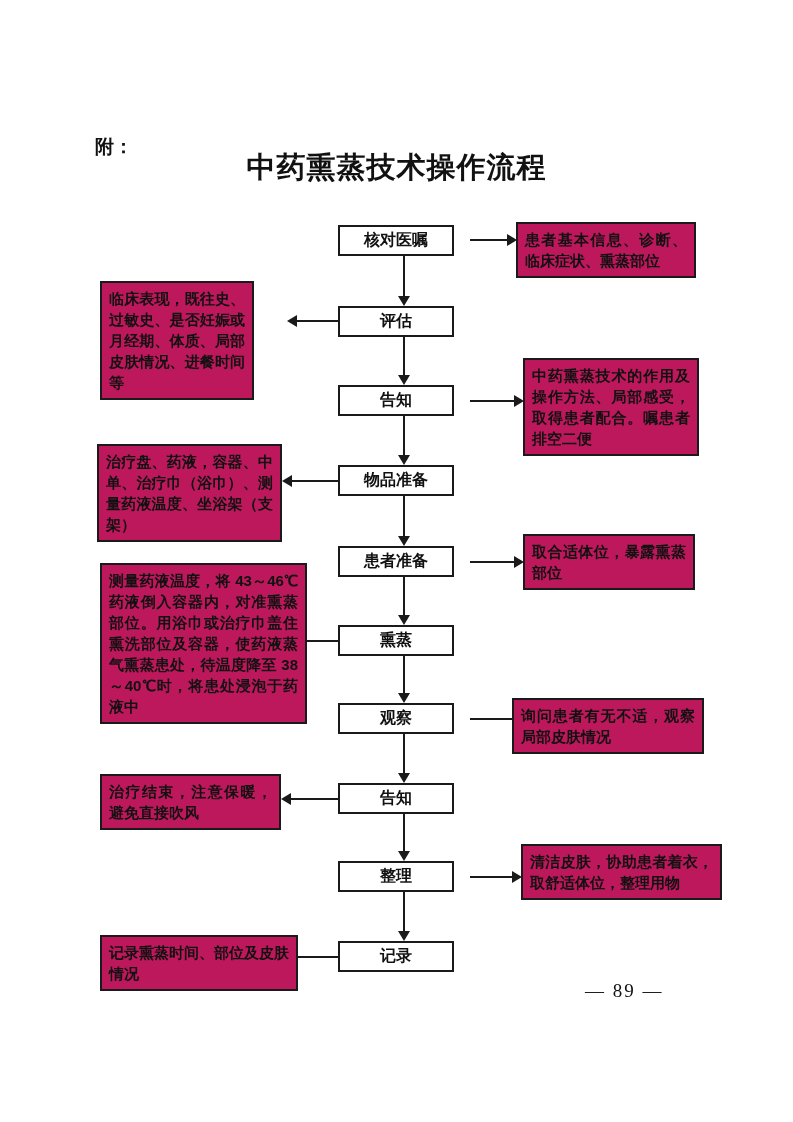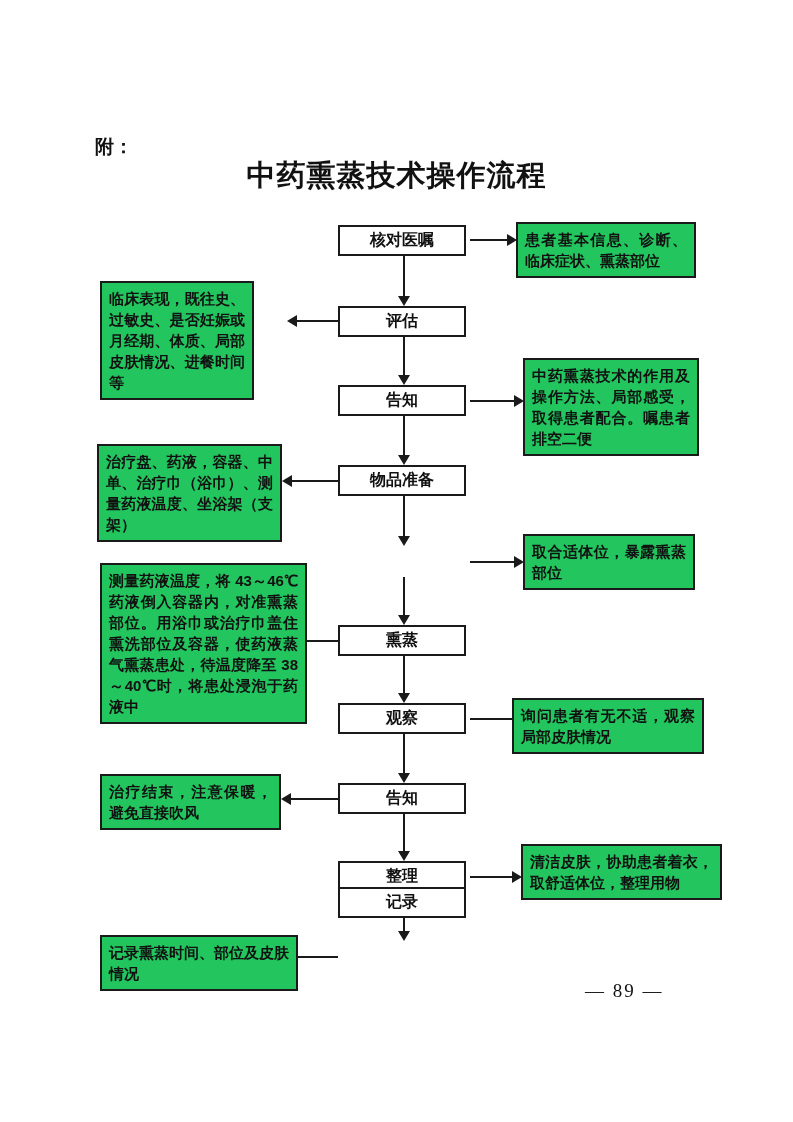--- a/index.html
+++ b/index.html
@@ -13,38 +13,38 @@
     color:#111111;
     overflow:hidden;
   }
   .attach {
     position:absolute;
     left:95px; top:134px;
     font-size:19px; font-weight:700;
   }
   .title {
     position:absolute;
-    left:0; right:0; top:156px;
+    left:0; right:0; top:148px;
     text-align:center;
     font-size:29px; font-weight:700;
     letter-spacing:1px;
   }
   .step {
     position:absolute;
-    left:338px; width:128px; height:31px;
+    left:338px; width:116px; height:31px;
     border:2px solid #1a1a1a;
     background:#ffffff;
     display:flex; align-items:center; justify-content:center;
     font-size:16px; font-weight:700;
     z-index:2;
   }
   .note {
     position:absolute;
     border:2px solid #1a1a1a;
-    background:#22c55e;
+    background:#be185d;
     padding:5px 7px;
     font-size:15px; font-weight:700;
     line-height:21px;
     text-align:justify;
     z-index:2;
   }
   
   .varrow {
     position:absolute;
     left:403px; width:2px;
@@ -94,25 +94,26 @@
 
 <div class="page">
 
   <div class="attach">附：</div>
   <div class="title">中药熏蒸技术操作流程</div>
 
   <div class="step" style="top:225px">核对医嘱</div>
   <div class="step" style="top:306px">评估</div>
   <div class="step" style="top:385px">告知</div>
   <div class="step" style="top:465px">物品准备</div>
+  <div class="step" style="top:546px">患者准备</div>
   <div class="step" style="top:625px">熏蒸</div>
   <div class="step" style="top:703px">观察</div>
   <div class="step" style="top:783px">告知</div>
   <div class="step" style="top:861px">整理</div>
-  <div class="step" style="top:887px">记录</div>
+  <div class="step" style="top:941px">记录</div>
 
   <div class="note" style="left:516px;top:222px;width:180px;min-height:48px">患者基本信息、诊断、临床症状、熏蒸部位</div>
   <div class="note" style="left:100px;top:281px;width:154px;min-height:79px">临床表现，既往史、过敏史、是否妊娠或月经期、体质、局部皮肤情况、进餐时间等</div>
   <div class="note" style="left:523px;top:358px;width:176px;min-height:85px">中药熏蒸技术的作用及操作方法、局部感受，取得患者配合。嘱患者排空二便</div>
   <div class="note" style="left:97px;top:444px;width:185px;min-height:66px">治疗盘、药液，容器、中单、治疗巾（浴巾）、测量药液温度、坐浴架（支架）</div>
   <div class="note" style="left:523px;top:534px;width:172px;min-height:53px">取合适体位，暴露熏蒸部位</div>
   <div class="note" style="left:100px;top:563px;width:207px;min-height:152px">测量药液温度，将 43～46℃药液倒入容器内，对准熏蒸部位。用浴巾或治疗巾盖住熏洗部位及容器，使药液蒸气熏蒸患处，待温度降至 38～40℃时，将患处浸泡于药液中</div>
   <div class="note" style="left:512px;top:698px;width:192px;min-height:46px">询问患者有无不适，观察局部皮肤情况</div>
   <div class="note" style="left:100px;top:774px;width:181px;min-height:46px">治疗结束，注意保暖，避免直接吹风</div>
   <div class="note" style="left:521px;top:844px;width:201px;min-height:56px">清洁皮肤，协助患者着衣，取舒适体位，整理用物</div>

